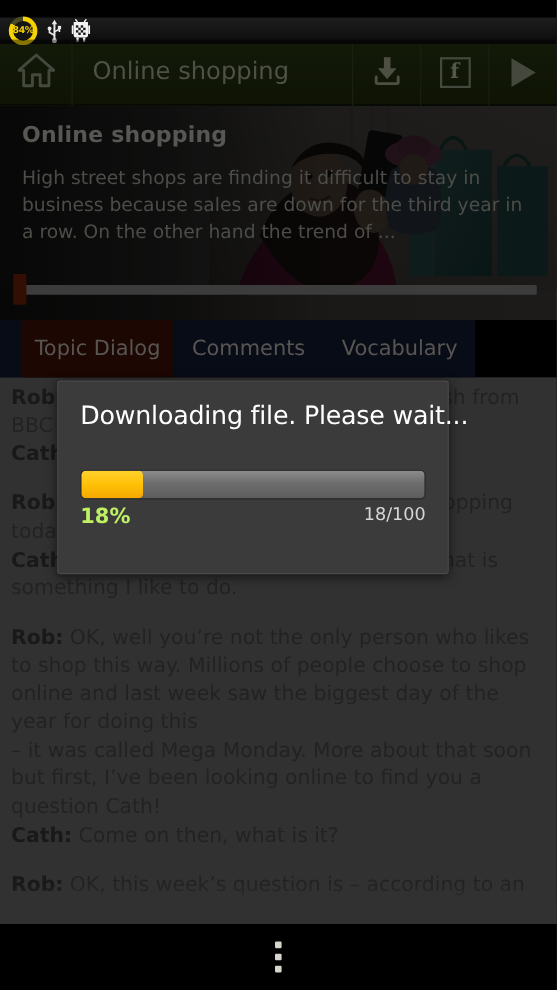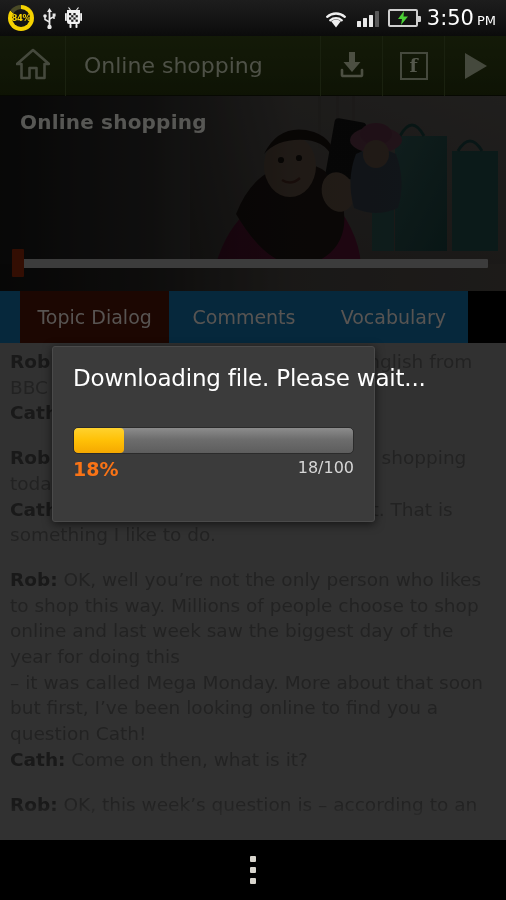--- a/index.html
+++ b/index.html
@@ -6,21 +6,21 @@
   html,body { width:506px; height:900px; }
   body {
     background:#000;
     font-family:"DejaVu Sans", sans-serif;
     overflow:hidden;
     position:relative;
   }
 
   
   .statusbar{
-    position:absolute; top:0; left:0; width:506px; height:36px;
+    position:absolute; top:16px; left:0; width:506px; height:24px;
     background:linear-gradient(#1d1d1d 0%, #141414 55%, #0b0b0b 100%);
     display:flex; align-items:center; z-index:50;
   }
   .sb-left{display:flex;align-items:center;gap:9px;padding-left:8px;}
   .sb-right{display:flex;align-items:center;gap:9px;margin-left:auto;padding-right:10px;}
 
   .batt-circle{
     width:26px;height:26px;border-radius:50%;
     background:conic-gradient(#f5d200 0deg 302deg, #4a4a26 302deg 360deg);
     display:flex;align-items:center;justify-content:center;position:relative;
@@ -110,22 +110,22 @@
     position:absolute;left:12px;top:0;width:12px;height:28px;
     background:#5e1a06;border-radius:1px;z-index:3;
   }
   .seek-track{
     position:absolute;left:22px;right:18px;height:9px;
     background:#6d6d6d;border-radius:1px;
   }
 
   
   .tabs{
-    position:absolute;top:291px;left:0;width:468px;height:52px;z-index:30;
-    background:#0c4a6e;display:flex;padding-left:20px;
+    position:absolute;top:291px;left:0;width:432px;height:52px;z-index:30;
+    background:#0f172a;display:flex;padding-left:20px;
   }
   .tab{
     flex:1;display:flex;align-items:center;justify-content:center;
     font-size:19px;color:#a09a96;
   }
   .tab.active{background:#330d04;}
 
   
   .content{
     position:absolute;top:343px;left:0;width:506px;height:497px;z-index:20;
@@ -142,21 +142,21 @@
   }
 
   
   .scrim{
     position:absolute;top:36px;left:0;width:506px;height:804px;
     background:rgba(0,0,0,.45);z-index:60;
   }
 
   
   .dialog{
-    position:absolute;left:52px;top:346px;width:323px;height:176px;z-index:70;
+    position:absolute;left:52px;top:346px;width:356px;height:176px;z-index:70;
     background:#3b3b3b;border-radius:3px;
     box-shadow:0 2px 10px rgba(0,0,0,.6);
     border:1px solid #4a4a4a;
     padding:18px 20px 0 20px;
   }
   .dlg-title{
     font-size:23px;color:#fff;text-align:center;font-weight:400;
     letter-spacing:-.2px;white-space:nowrap;
   }
   .pbar-outer{
@@ -164,21 +164,21 @@
     background:linear-gradient(#8c8c8c 0%, #6d6d6d 45%, #5d5d5d 100%);
     border:1px solid #2b2b2b;position:relative;overflow:hidden;
   }
   .pbar-fill{
     height:100%;border-radius:4px;
     background:linear-gradient(#ffd22e 0%, #ffc107 48%, #f5a800 100%);
   }
   .pbar-labels{
     display:flex;justify-content:space-between;margin-top:4px;
   }
-  .pbar-pct{font-size:19px;color:#f97316;font-weight:bold;}
+  .pbar-pct{font-size:19px;color:#bef264;font-weight:bold;}
   .pbar-frac{font-size:16px;color:#d6d6d6;}
 
   
   .navbar{
     position:absolute;left:0;bottom:0;width:506px;height:60px;z-index:80;
     background:#000;display:flex;align-items:center;justify-content:center;
   }
   .overflow-dots{display:flex;flex-direction:column;gap:5px;}
   .overflow-dots i{display:block;width:6px;height:6px;background:#d8d5cd;border-radius:1px;}
 </style>
@@ -216,43 +216,20 @@
           <rect x="6.2" y="8.2" width="2.2" height="2.2"></rect>
             <rect x="10.6" y="8.2" width="2.2" height="2.2"></rect>
           <rect x="4" y="10.4" width="2.2" height="2.2"></rect>
             <rect x="8.4" y="10.4" width="2.2" height="2.2"></rect>
           <rect x="6.2" y="12.6" width="2.2" height="2.2"></rect>
             <rect x="10.6" y="12.6" width="2.2" height="2.2"></rect>
         </g>
       </svg>
     </div>
   </div>
-  <div class="sb-right">
-    <div class="wifi-ico">
-      <svg width="24" height="19" viewBox="0 0 24 19">
-        <path d="M12 18.5 L7.2 12.2 A8 8 0 0 1 16.8 12.2 Z" fill="#f0f0f0"></path>
-        <path d="M3.2 7.8 A13.5 13.5 0 0 1 20.8 7.8" stroke="#f0f0f0" stroke-width="2.4" fill="none" stroke-linecap="round"></path>
-        <path d="M6.2 11.3 A9 9 0 0 1 17.8 11.3" stroke="#f0f0f0" stroke-width="2.2" fill="none" stroke-linecap="round"></path>
-      </svg>
-    </div>
-    <div class="sig-ico">
-      <i></i>
-        <i></i>
-        <i></i>
-        <i></i>
-    </div>
-    <div class="batt-ico">
-      <svg width="12" height="14" viewBox="0 0 12 14">
-        <path d="M7 0 L1 8 L5 8 L4 14 L11 5.5 L6.5 5.5 Z" fill="#4cd137"></path>
-      </svg>
-    </div>
-    <div class="clock">
-      <span>3:50</span><span class="ampm">PM</span>
-    </div>
-  </div>
 </div>
 
 <div class="actionbar">
   <div class="ab-home">
     <span>
       <svg width="34" height="32" viewBox="0 0 34 32">
         <path d="M17 2 L33 16 L28.5 16 L28.5 30 L20.5 30 L20.5 20 L13.5 20 L13.5 30 L5.5 30 L5.5 16 L1 16 Z" fill="none" stroke="#7f856f" stroke-width="2.6" stroke-linejoin="round"></path>
       </svg>
     </span>
   </div>
@@ -316,20 +293,21 @@
       <path d="M356 58 q20 -10 40 0 q10 28 2 54 q-22 10 -44 0 q-8 -28 2 -54 Z" fill="#6e8aa6"></path>
       <ellipse cx="376" cy="58" rx="13" ry="14" fill="#dfb090"></ellipse>
 
       <rect x="0" y="168" width="506" height="27" fill="#b9aea3"></rect>
     </svg>
   </div>
   <div class="hero-shade"></div>
   <div class="hero-dim"></div>
   <div class="hero-inner">
     <div class="hero-title">Online shopping</div>
+    <div class="hero-desc">High street shops are finding it difficult to stay in business because sales are down for the third year in a row. On the other hand the trend of ...</div>
   </div>
   <div class="seekrow">
     <div class="seek-track"></div>
     <div class="seek-thumb"></div>
   </div>
 </div>
 
 <div class="tabs">
   <div class="tab active">
     <span>Topic Dialog</span>

